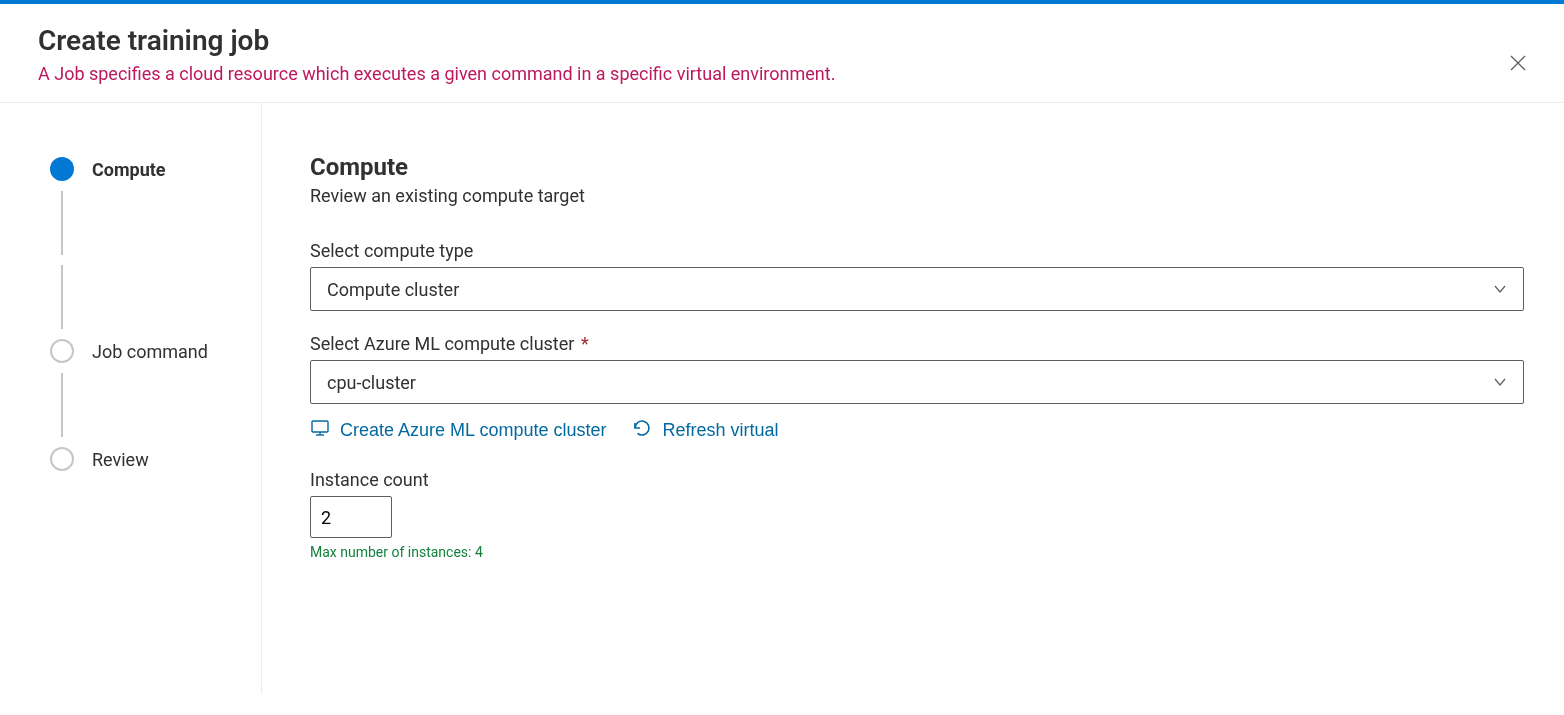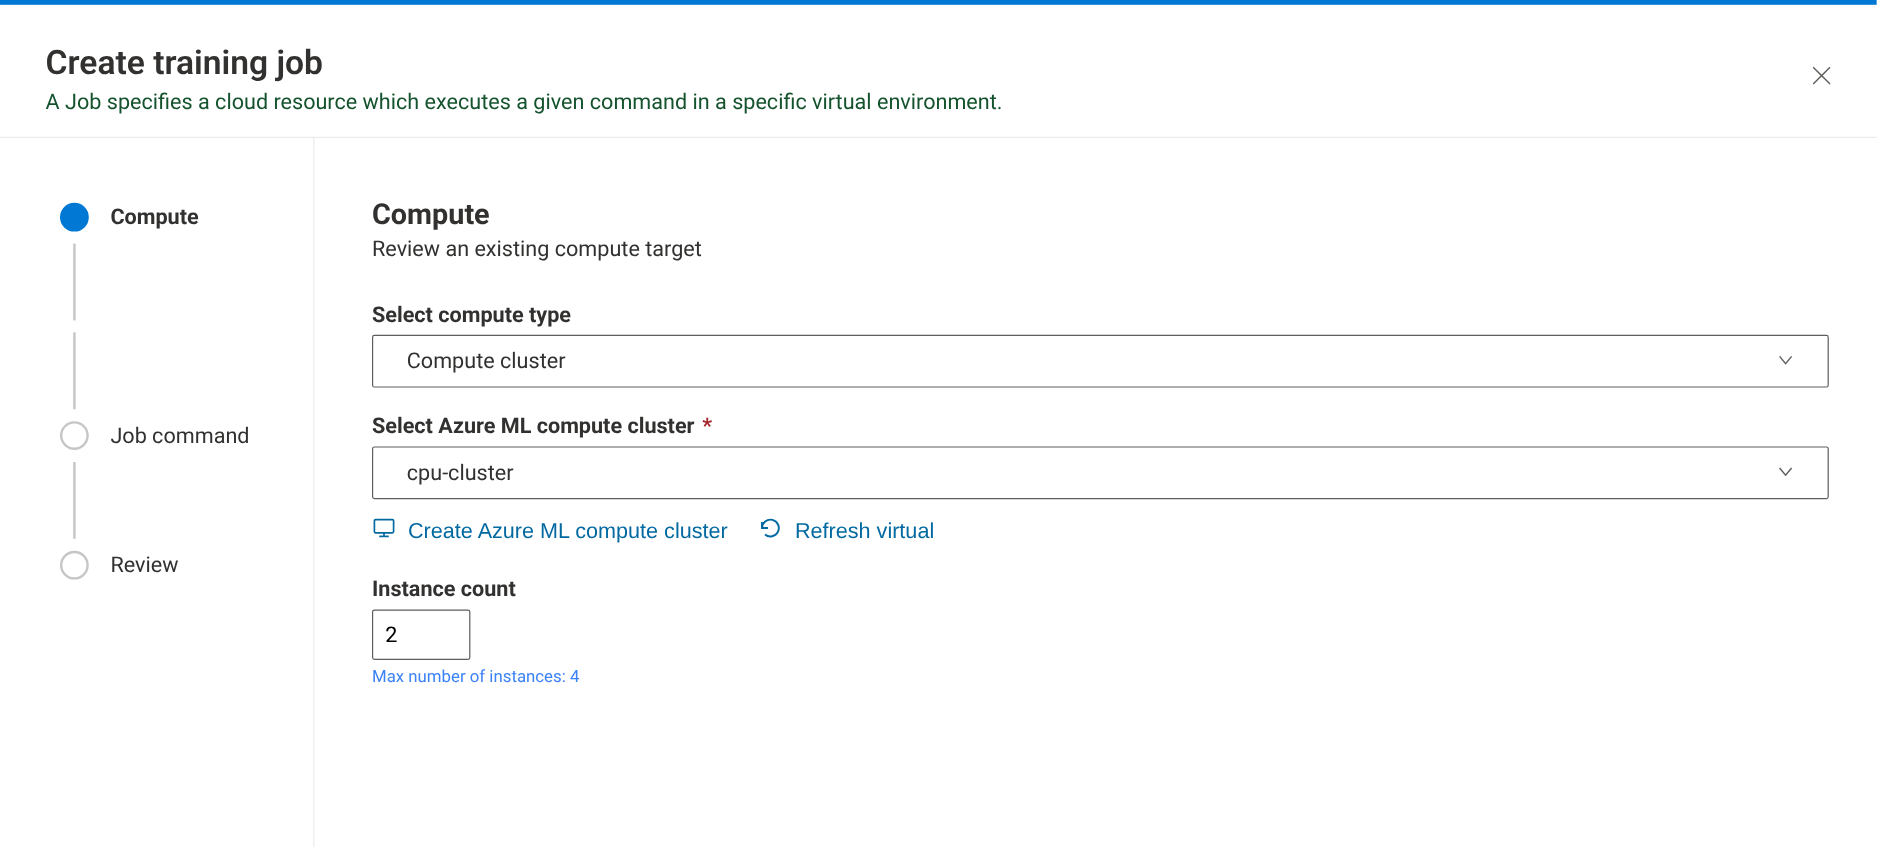--- a/index.html
+++ b/index.html
@@ -10,34 +10,34 @@
       width: 1564px;
       height: 715px;
       overflow: hidden;
     }
     .top-bar {
       height: 4px;
       background: #0078d4;
       width: 100%;
     }
     .header {
-      padding: 32px 38px 18px 38px;
+      padding: 20px 38px 18px 38px;
       border-bottom: 1px solid #edebe9;
       position: relative;
     }
     .header h1 {
       font-size: 28px;
       font-weight: 600;
       color: #323130;
       margin-bottom: 6px;
     }
     .header p {
       font-size: 18px;
       font-weight: 400;
-      color: #14532d;
+      color: #be185d;
     }
     .close-btn {
       position: absolute;
       top: 44px;
       right: 30px;
       width: 32px;
       height: 32px;
       display: flex;
       align-items: center;
       justify-content: center;
@@ -109,35 +109,35 @@
       font-weight: 700;
       margin-bottom: 4px;
     }
     .section-sub {
       font-size: 18px;
       color: #323130;
       margin-bottom: 34px;
     }
     .field-label {
       font-size: 18px;
-      font-weight: 700;
+      font-weight: 400;
       margin-bottom: 6px;
       display: block;
     }
     .req { color: #a4262c; margin-left: 2px; }
     .select {
       width: 100%;
       height: 44px;
       border: 1px solid #605e5c;
       border-radius: 2px;
       background: #fff;
       display: flex;
       align-items: center;
       justify-content: space-between;
-      padding: 0 28px;
+      padding: 0 16px;
       font-size: 18px;
       cursor: pointer;
       margin-bottom: 22px;
     }
     .select.last { margin-bottom: 14px; }
     .chev svg { width: 14px; height: 14px; color: #605e5c; }
     .actions {
       display: flex;
       gap: 26px;
       margin-bottom: 26px;
@@ -159,21 +159,21 @@
       width: 82px;
       height: 42px;
       border: 1px solid #605e5c;
       border-radius: 2px;
       font-size: 18px;
       padding: 0 10px;
       font-family: inherit;
     }
     .hint {
       font-size: 14px;
-      color: #3b82f6;
+      color: #15803d;
       margin-top: 6px;
     }
   </style>
 </head>
 <body>
 
 <div class="top-bar"></div>
 
 <div class="header">
   <h1>Create training job</h1>

